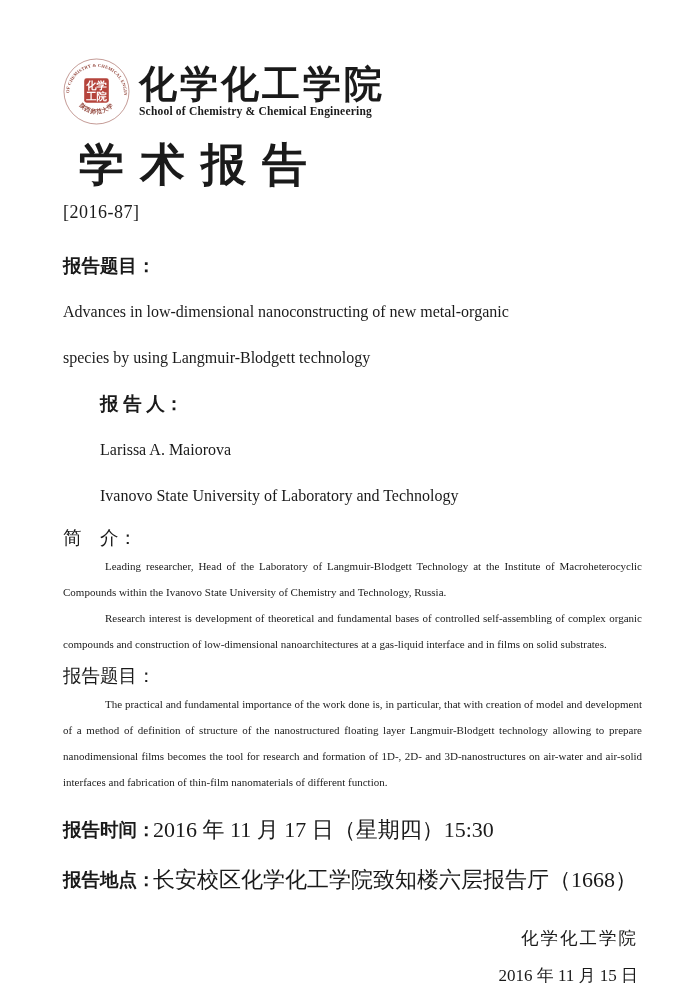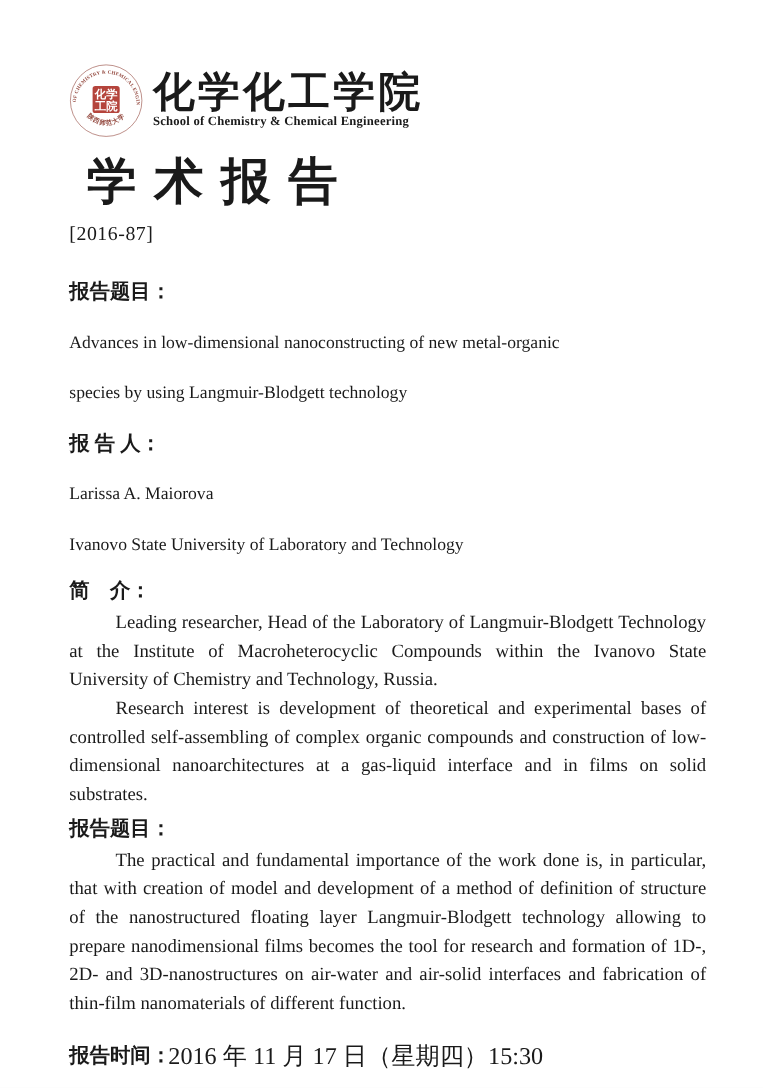--- a/index.html
+++ b/index.html
@@ -43,27 +43,27 @@
     width: 90px; flex-shrink: 0; font-weight: 700; font-size: 18.5px;
     white-space: nowrap;
   }
   .field-body { flex: 1; min-width: 0; }
   .hdr { line-height: 46px; flex-direction: column; }
   .hdr .field-label { line-height: 46px; }
   .hdr .field-body { font-size: 16px; }
   .nowrap { white-space: nowrap; }
 
   .topic-field { margin-top: 20px; }
-  .speaker-field { margin-top: 0; }
+  .speaker-field { margin-top: 0; margin-left: 37px; }
 
   .section-label {
-    font-weight: 700; font-size: 18.5px; line-height: 30px; margin-top: 4px;
+    font-weight: 400; font-size: 18.5px; line-height: 30px; margin-top: 4px;
   }
   .body-par {
-    font-size: 17px; line-height: 26px;
+    font-size: 11px; line-height: 26px;
     text-align: justify; text-justify: inter-word;
     text-indent: 42px;
   }
 
   .meta-field { margin-top: 20px; font-family: Liberation Serif, serif; }
   .meta-field .field-body { font-size: 22px; line-height: 30px; }
   .meta-field .field-label { line-height: 30px; }
 
   
   .signature { margin-top: 24px; text-align: right; padding-right: 4px; }
@@ -116,21 +116,21 @@
   <div class="field hdr speaker-field">
     <div class="field-label">报 告 人：</div>
     <div class="field-body">
       <div class="nowrap">Larissa A. Maiorova</div>
       <div class="nowrap">Ivanovo State University of Laboratory and Technology</div>
     </div>
   </div>
 
   <div class="section-label">简　介：</div>
   <div class="body-par">Leading researcher, Head of the Laboratory of Langmuir-Blodgett Technology at the Institute of Macroheterocyclic Compounds within the Ivanovo State University of Chemistry and Technology, Russia.</div>
-  <div class="body-par">Research interest is development of theoretical and experimental bases of controlled self-assembling of complex organic compounds and construction of low-dimensional nanoarchitectures at a gas-liquid interface and in films on solid substrates.</div>
+  <div class="body-par">Research interest is development of theoretical and fundamental bases of controlled self-assembling of complex organic compounds and construction of low-dimensional nanoarchitectures at a gas-liquid interface and in films on solid substrates.</div>
 
   <div class="section-label">报告题目：</div>
   <div class="body-par">The practical and fundamental importance of the work done is, in particular, that with creation of model and development of a method of definition of structure of the nanostructured floating layer Langmuir-Blodgett technology allowing to prepare nanodimensional films becomes the tool for research and formation of 1D-, 2D- and 3D-nanostructures on air-water and air-solid interfaces and fabrication of thin-film nanomaterials of different function.</div>
 
   <div class="field meta-field">
     <div class="field-label">报告时间：</div>
     <div class="field-body nowrap">2016 年 11 月 17 日（星期四）15:30</div>
   </div>
 
   <div class="field meta-field">

